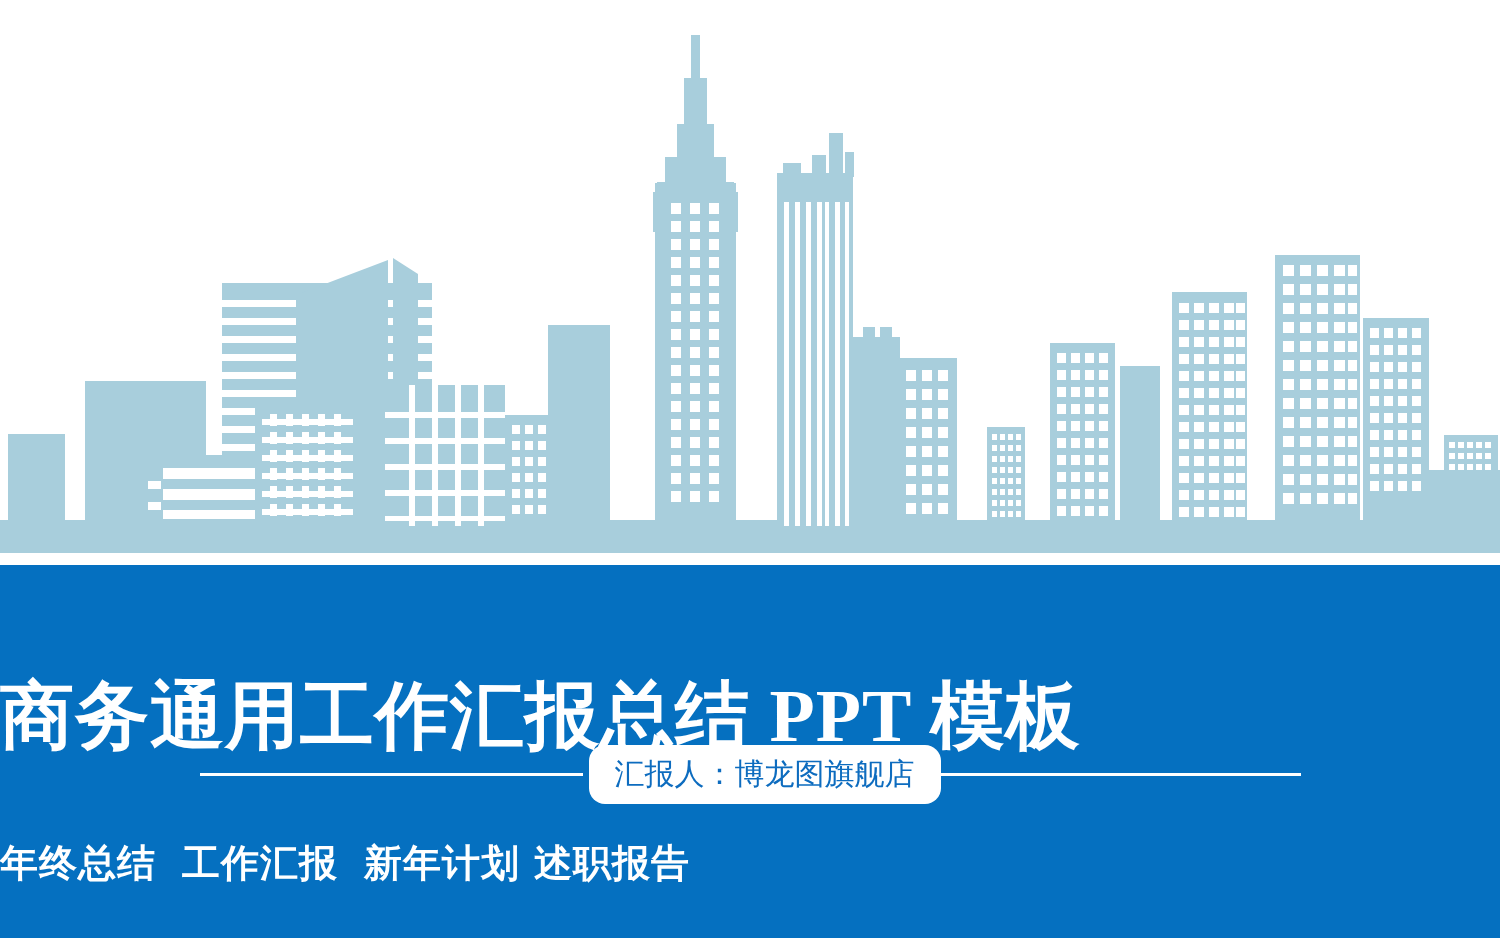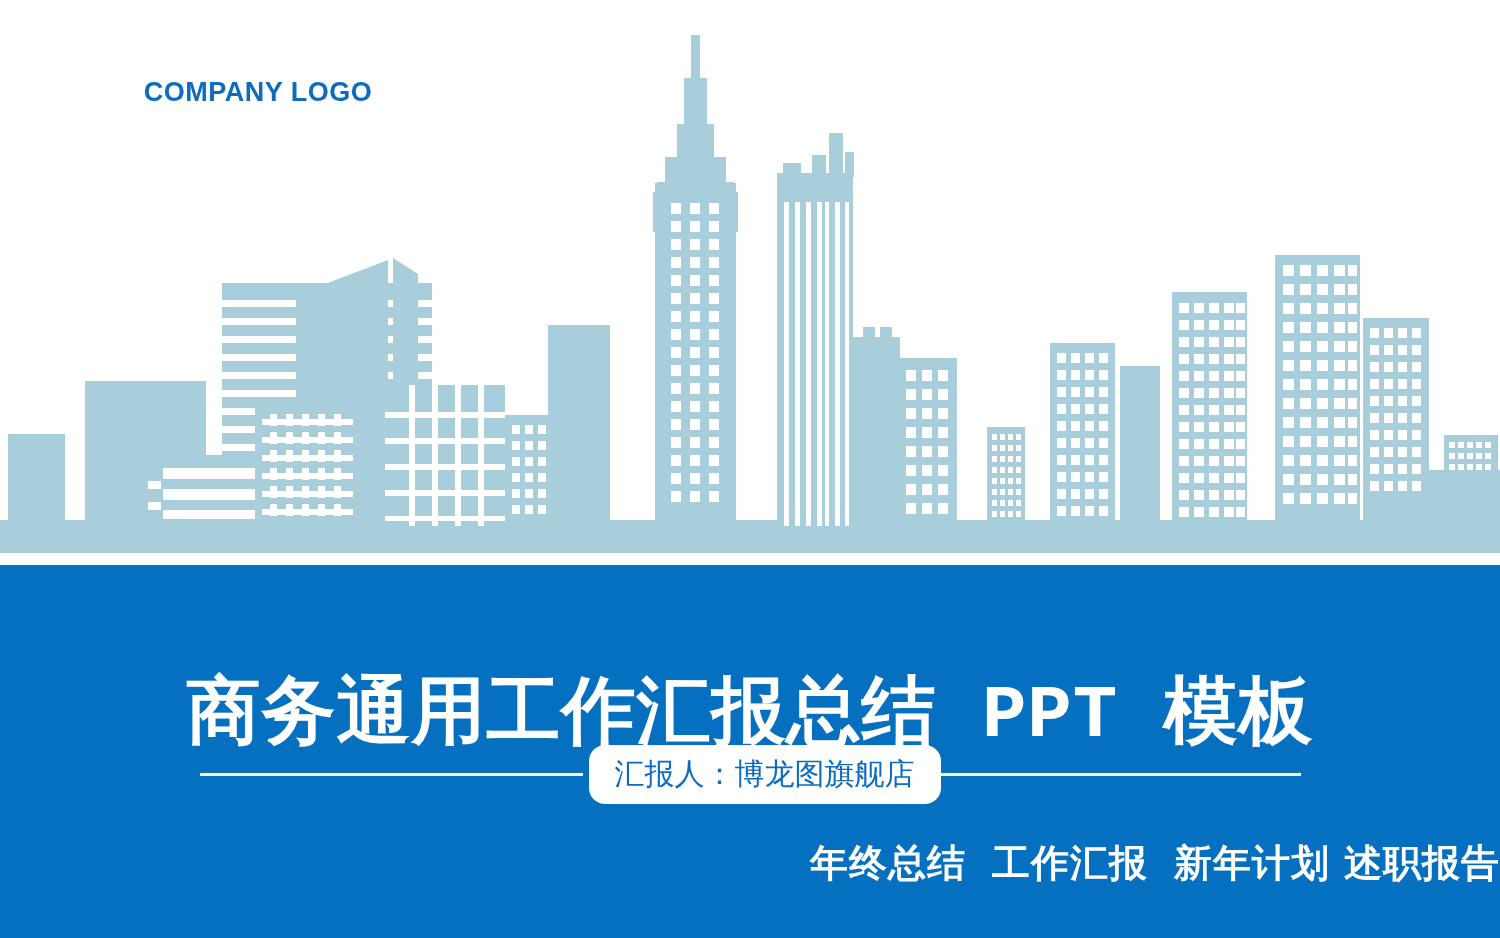--- a/index.html
+++ b/index.html
@@ -40,28 +40,28 @@
   }
   #skyline-svg{display:block;width:1500px;height:560px;}
   
   #banner{
     position:absolute;left:0;top:565px;
     width:1500px;height:373px;
     background:#0570C0;
   }
   #main-title{
     position:absolute;left:0;top:627px;width:1500px;
-    text-align:center;
+    text-align:left;
     color:#ffffff;
     font-size:74px;
     font-weight:bold;
     letter-spacing:1px;
     line-height:1.08;
     white-space:nowrap;
-    font-family:Liberation Mono, monospace;
+    font-family:Liberation Serif, serif;
   }
   
   #presenter-row{
     position:absolute;left:0;top:744px;width:1500px;height:60px;
     display:flex;align-items:center;justify-content:center;
   }
   .deco-line{
     height:3px;background:#ffffff;flex:0 0 auto;
   }
   #deco-line-left{width:383px;margin-right:6px;}
@@ -80,21 +80,21 @@
   #presenter-text{
     color:#0D6CBF;
     font-size:30px;
     line-height:1;
     white-space:nowrap;
     font-family:"Liberation Sans","DejaVu Sans",sans-serif;
   }
   
   #keywords{
     position:absolute;left:0;top:838px;width:1500px;
-    text-align:right;
+    text-align:left;
     color:#ffffff;
     font-size:38px;
     font-weight:bold;
     letter-spacing:1px;
     white-space:nowrap;
     font-family:"Liberation Sans","DejaVu Sans",sans-serif;
   }
   .kw{display:inline-block;}
   .kw-gap{display:inline-block;width:26px;}
 </style>
@@ -639,21 +639,20 @@
           <rect x="1485" y="508" width="6" height="6"></rect>
         </g>
 
         <rect x="1426" y="470" width="74" height="56"></rect>
 
       </g>
     </svg>
   </div>
 
   <div id="logo-block">
-    <span id="logo-sub">COMPANY LOGO</span>
   </div>
 
   <div id="banner"></div>
 
   <h1 id="main-title">商务通用工作汇报总结 PPT 模板</h1>
 
   <div id="presenter-row">
     <div class="deco-line" id="deco-line-left"></div>
     <div id="presenter-badge">
       <span id="presenter-text">汇报人：博龙图旗舰店</span>

